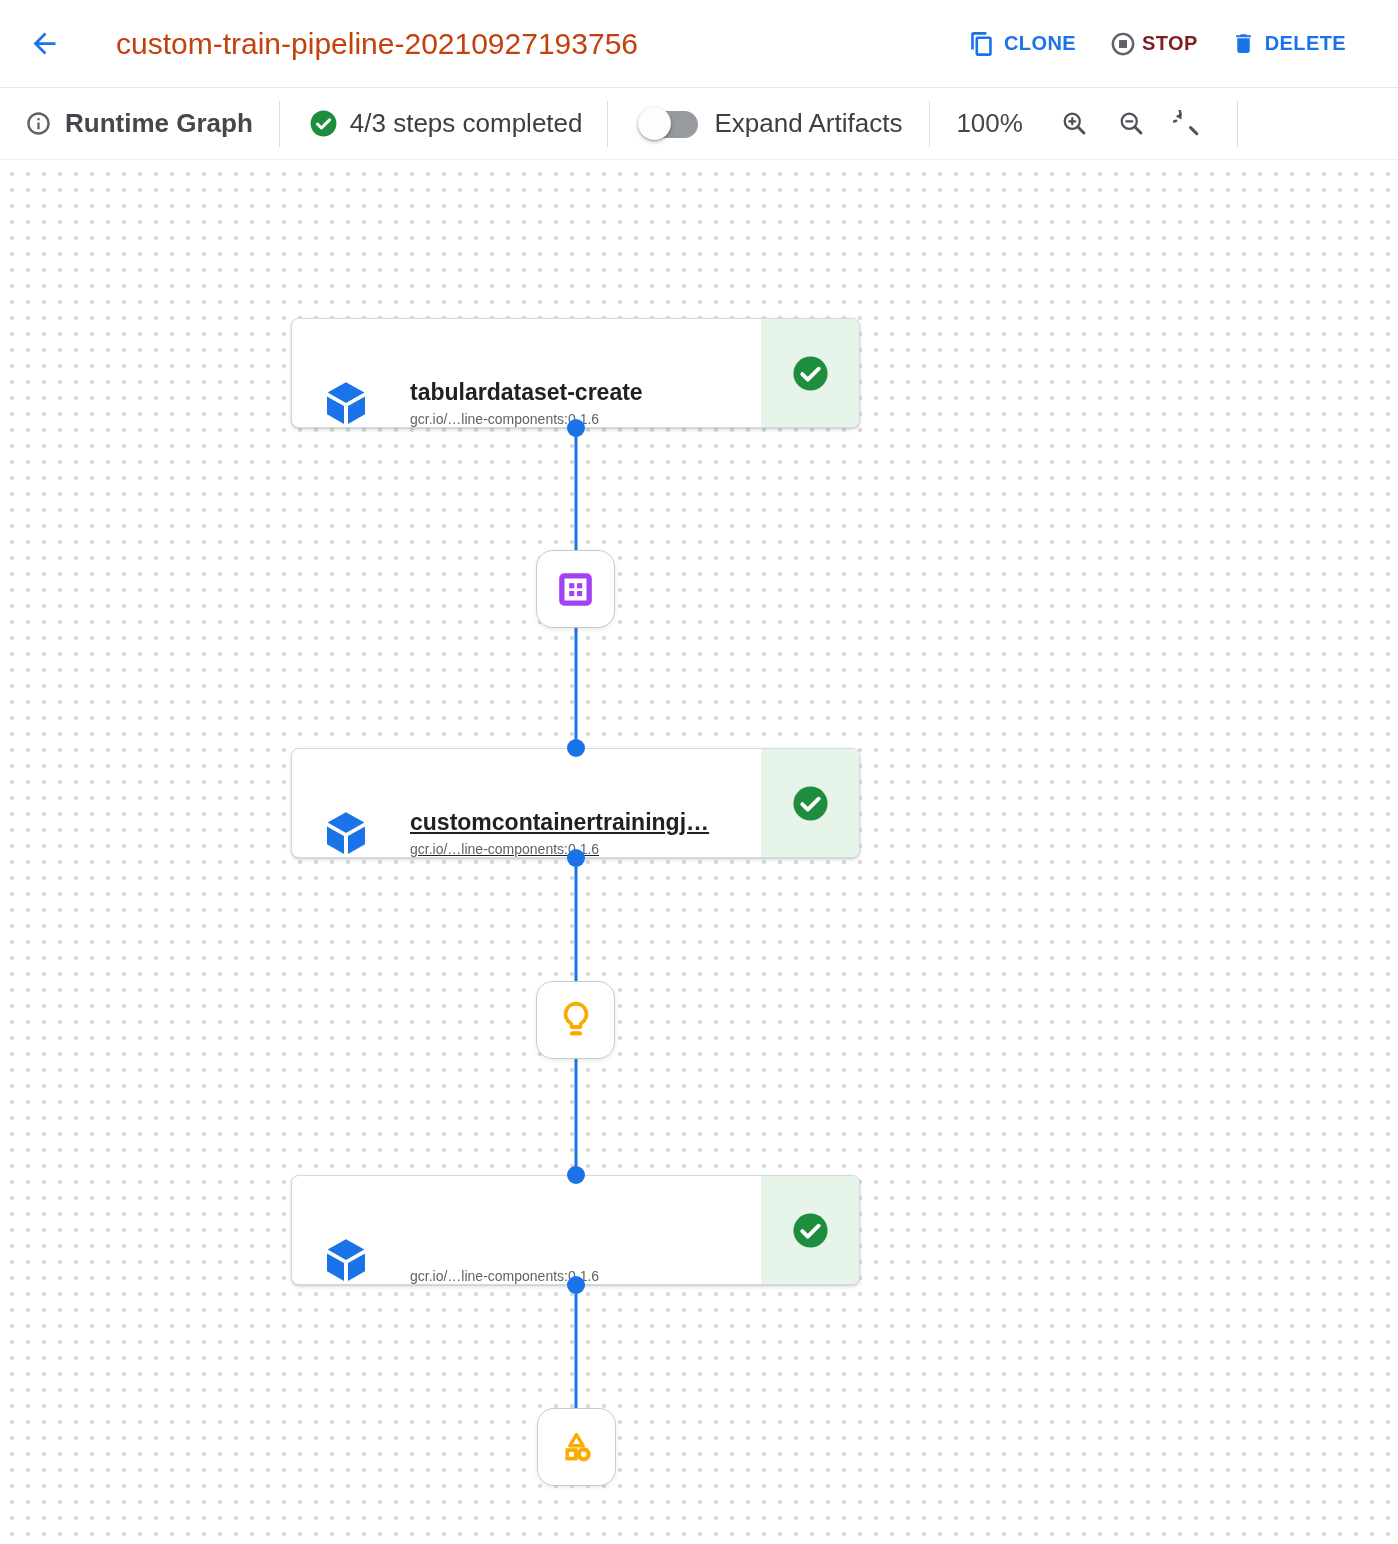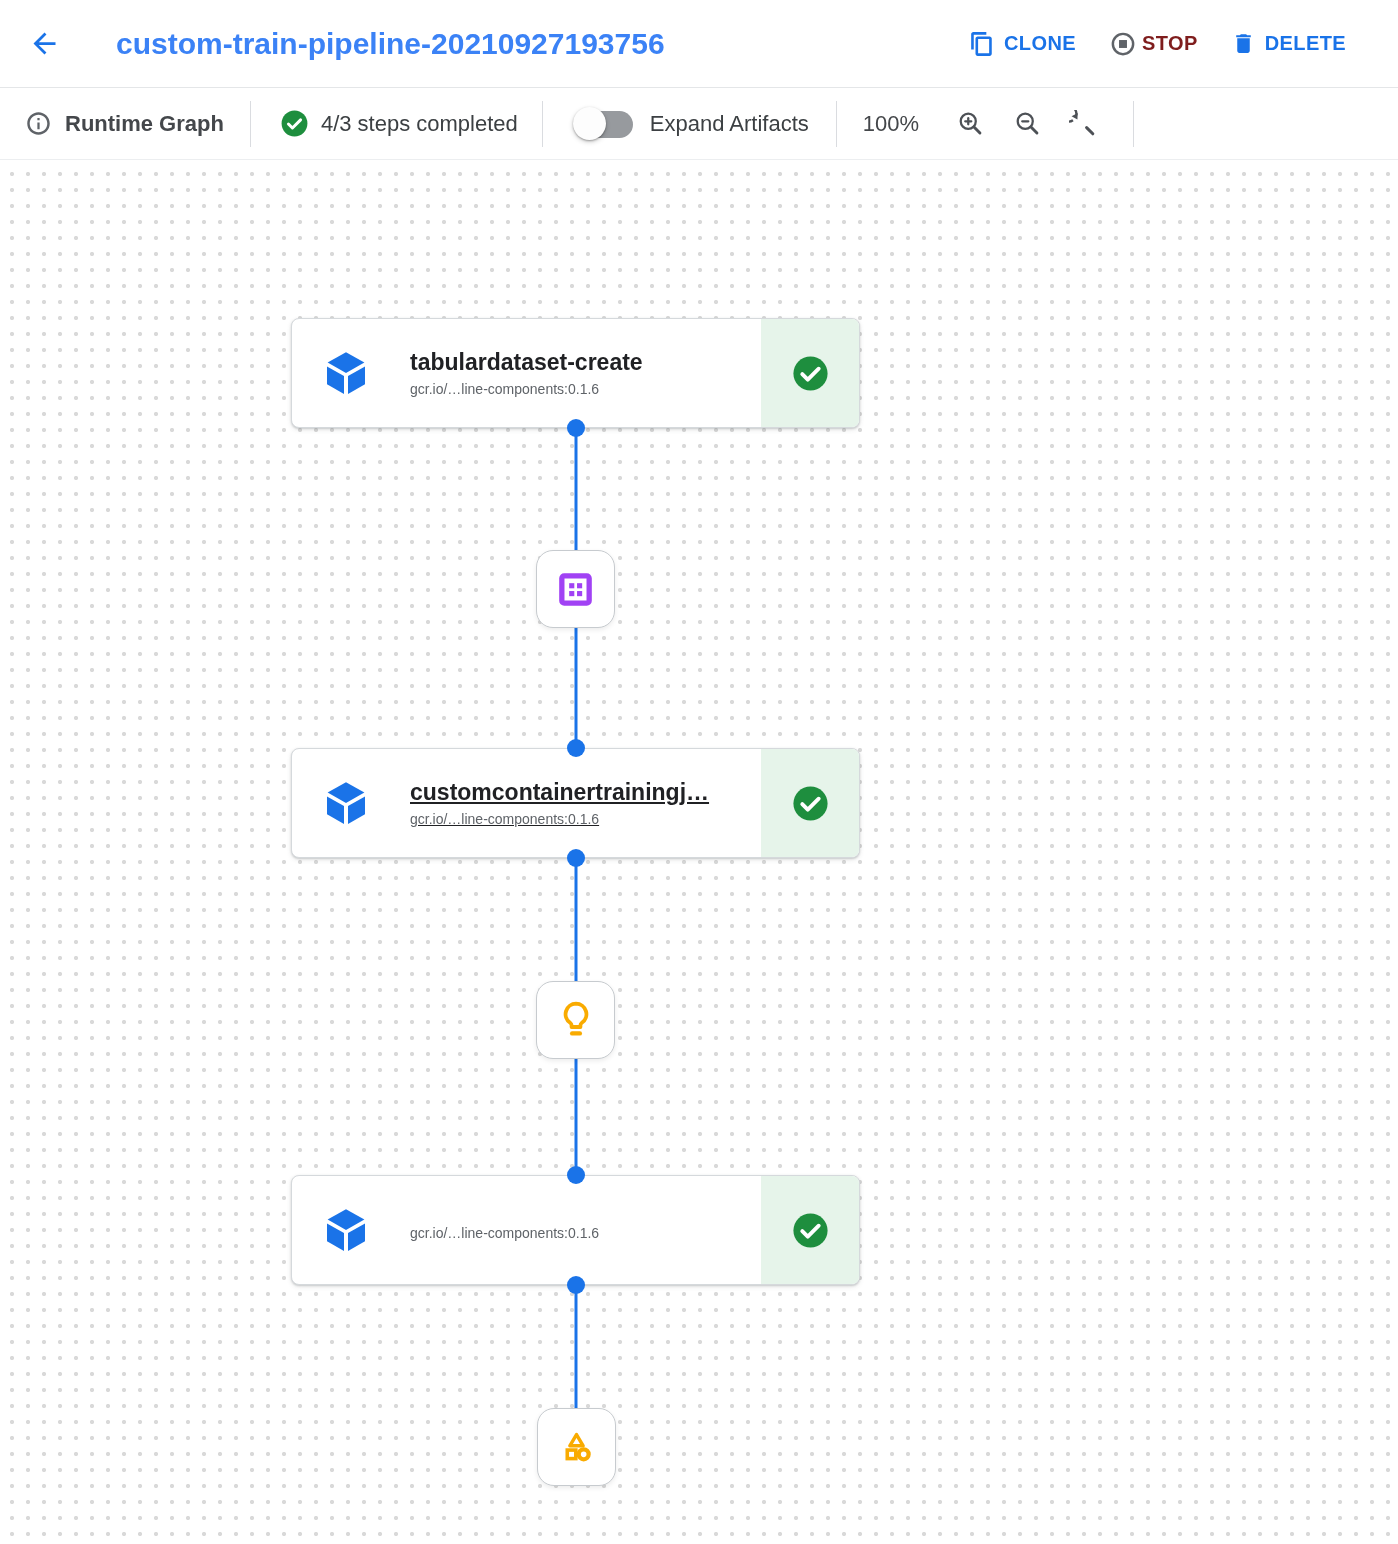--- a/index.html
+++ b/index.html
@@ -4,33 +4,33 @@
 <style>
   * { margin:0; padding:0; box-sizing:border-box; }
   html,body { width:1398px; height:1544px; background:#fff;
     font-family:"Liberation Sans","DejaVu Sans",sans-serif; color:#202124; }
 
   
   .header { height:88px; display:flex; align-items:center; background:#fff;
     border-bottom:1px solid #e4e6e8; }
   .back-btn { margin-left:26px; width:36px; height:36px; border:none; background:none;
     cursor:pointer; display:flex; align-items:center; justify-content:center; }
-  .page-title { margin-left:54px; font-size:30px; font-weight:700; color:#3b82f6;
+  .page-title { margin-left:54px; font-size:30px; font-weight:400; color:#c2410c;
     flex:1; white-space:nowrap; overflow:hidden; }
   .header-actions { display:flex; align-items:center; gap:33px; margin-right:52px; }
   .action-btn { display:flex; align-items:center; gap:9px; border:none; background:none;
     cursor:pointer; font-family:inherit; font-size:20px; font-weight:700;
     letter-spacing:.4px; color:#1a73e8; }
   .action-btn.stop { color:#7f1d1d; gap:5px;text-align:right; }
 
   
   .toolbar { height:72px; display:flex; align-items:center; background:#fff;
     border-bottom:1px solid #eceef0; }
   .tb-divider { width:1px; height:46px; background:#dadce0; flex:none; }
-  .tb-label { font-size:22px; color:#3c4043; white-space:nowrap; }
+  .tb-label { font-size:26px; color:#3c4043; white-space:nowrap; }
   .tb-info { margin-left:25px; margin-right:13px; display:flex; cursor:pointer; border:none; background:none; }
   .view-label { font-weight:700; color:#44474b; margin-right:26px; }
   .steps-check { margin-left:28px; margin-right:11px; display:flex; }
   .steps-label { margin-right:24px; }
   .toggle { position:relative; width:62px; height:34px; margin-left:30px; cursor:pointer; flex:none; }
   .toggle-track { position:absolute; left:6px; top:4px; width:54px; height:27px;
     border-radius:14px; background:#979a9e; }
   .toggle-thumb { position:absolute; left:0; top:0; width:33px; height:33px; border-radius:50%;
     background:#fdfdfd; box-shadow:0 1px 2px rgba(0,0,0,.3), 0 2px 5px rgba(0,0,0,.18); }
   .expand-label { margin-left:15px; margin-right:27px; }
@@ -40,21 +40,21 @@
 
   
   .canvas { position:relative; width:1398px; height:1384px; overflow:hidden; background-color:#fff;
     background-image:radial-gradient(circle, #d9d9d9 0 1.9px, rgba(255,255,255,0) 2.3px);
     background-size:16px 16px; background-position:4px 6px; }
   .edges-svg, .dots-svg { position:absolute; left:0; top:0; pointer-events:none; }
   .edges-svg { z-index:1; } .dots-svg { z-index:3; }
 
   .node { position:absolute; width:569px; height:110px; background:#fff;
     border:1px solid #d5d9dc; border-radius:8px; overflow:hidden; display:flex;
-    align-items:center; z-index:2; cursor:pointer;
+    align-items:flex-end; z-index:2; cursor:pointer;
     box-shadow:0 1px 2px rgba(60,64,67,.22), 0 2px 5px rgba(60,64,67,.1); }
   .node-1 { left:291px; top:158px; }
   .node-2 { left:291px; top:588px;text-decoration:underline; }
   .node-3 { left:291px; top:1015px; }
   .node-icon { margin-left:30px; flex:none; display:flex; }
   .node-text { margin-left:40px; flex:1; min-width:0; overflow:hidden; }
   .node-title { font-size:23px; font-weight:700; color:#202124; white-space:nowrap; }
   .node-sub { font-size:14px; color:#5f6368; margin-top:5px; white-space:nowrap; }
   .node-status { width:98px; align-self:stretch; flex:none; background:#e6f4ea;
     display:flex; align-items:center; justify-content:center; }

